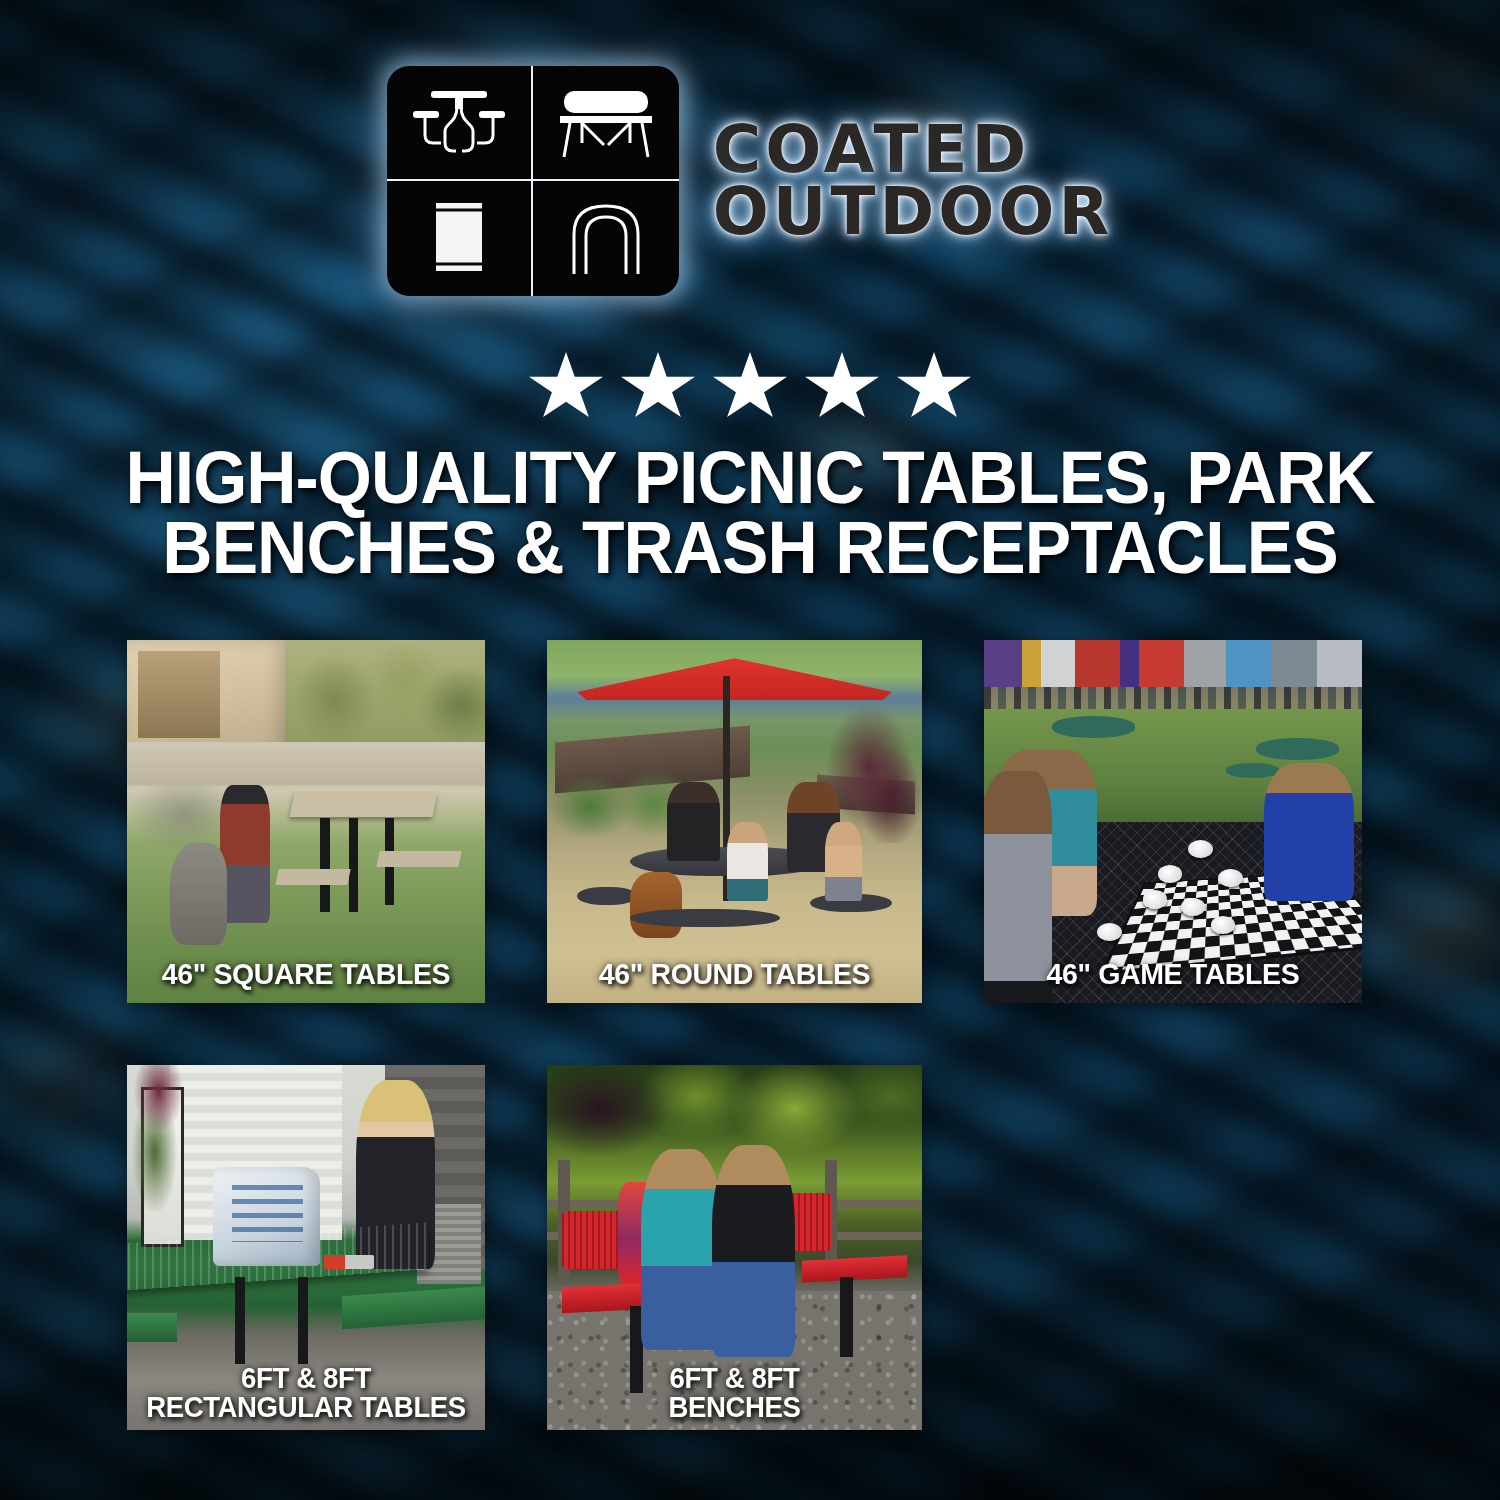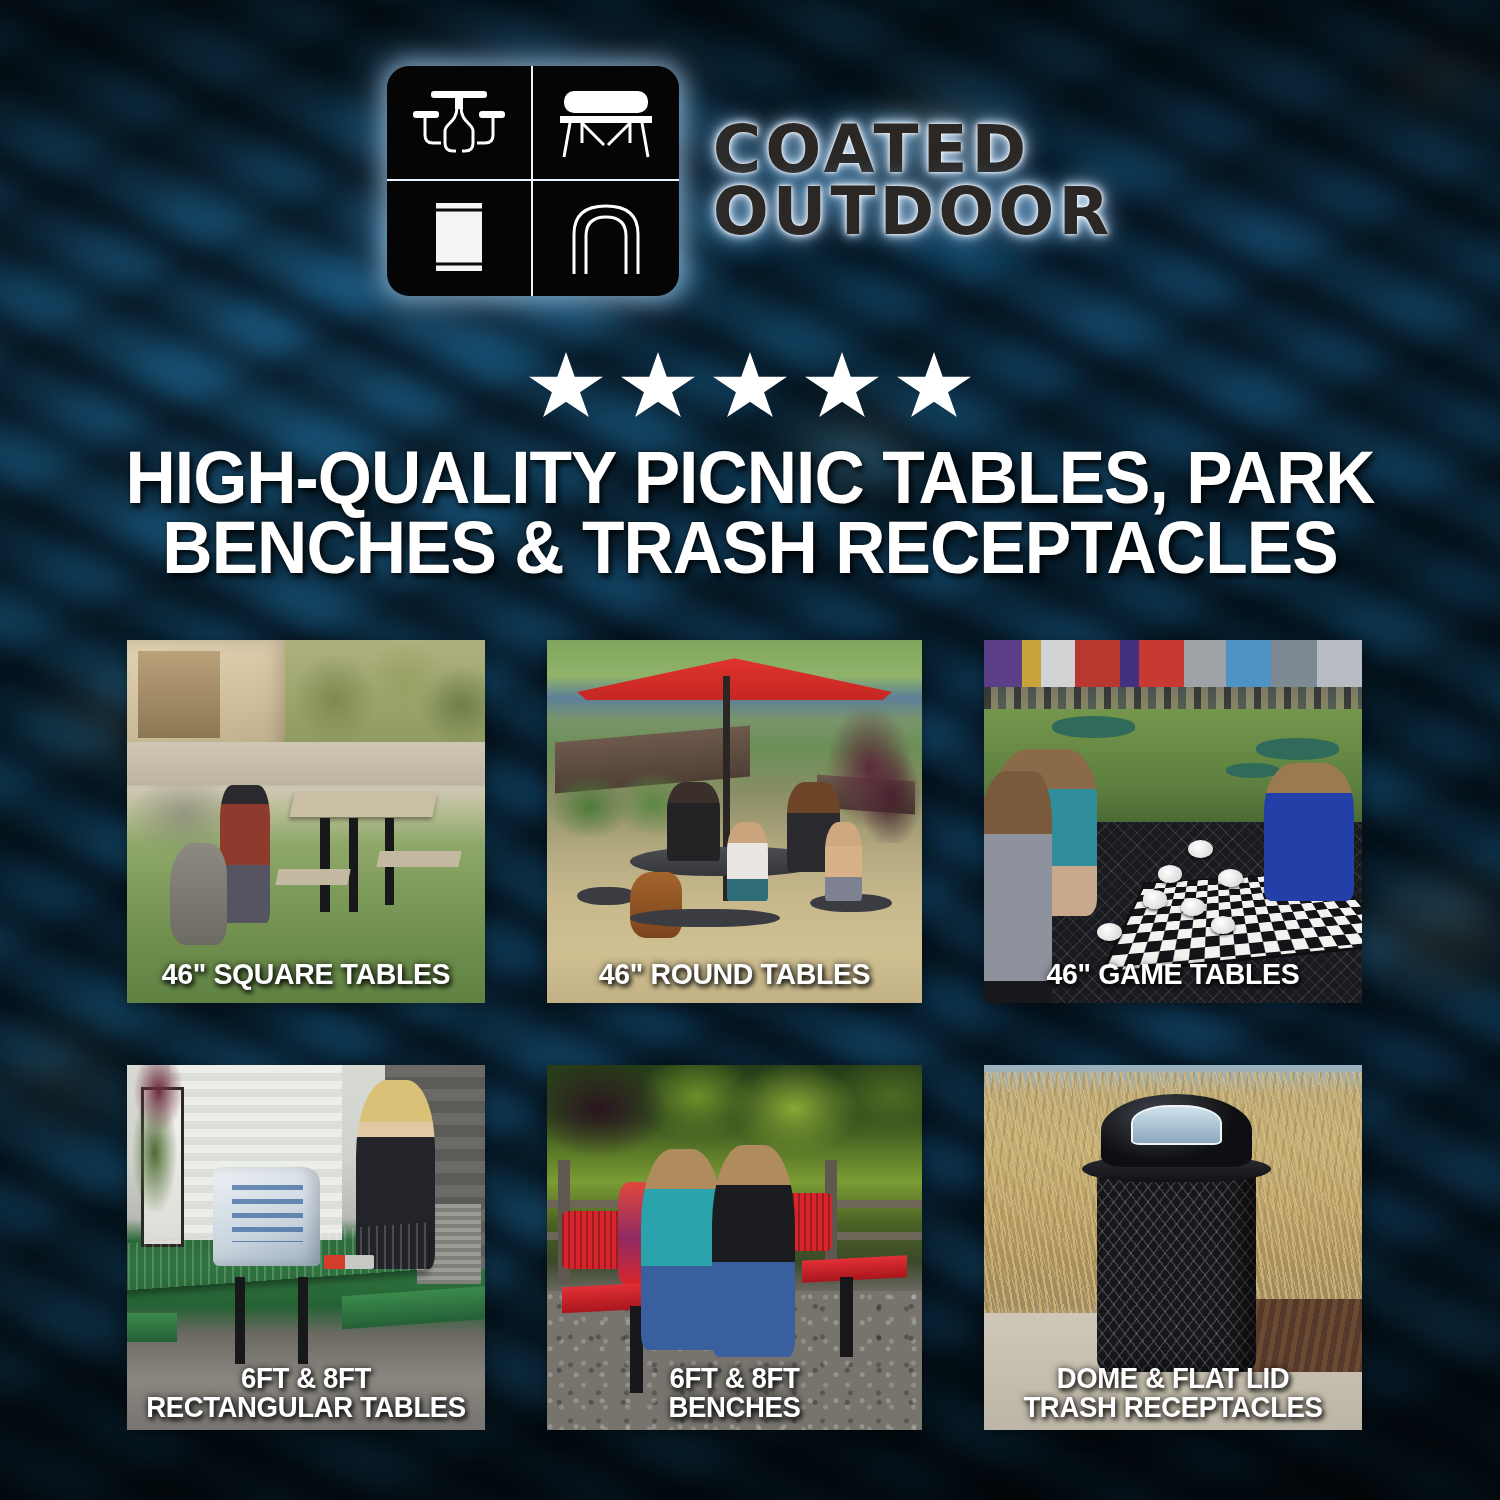--- a/index.html
+++ b/index.html
@@ -606,30 +606,15 @@
         <div class="pack"></div>
         <div class="boyA"></div>
           <div class="boyB"></div>
       </div>
       <div class="caption">
         <span>6FT &amp; 8FT</span>
         <span>BENCHES</span>
       </div>
     </div>
 
-    <div class="tile two-line">
-      <div class="scene s6">
-        <div class="grass"></div>
-          <div class="walk"></div>
-          <div class="mulch"></div>
-        <div class="can-body"></div>
-          <div class="can-rim"></div>
-        <div class="can-dome"></div>
-          <div class="can-slot"></div>
-      </div>
-      <div class="caption">
-        <span>DOME &amp; FLAT LID</span>
-        <span>TRASH RECEPTACLES</span>
-      </div>
-    </div>
 
   </div>
 </div>
 
 </body></html>

